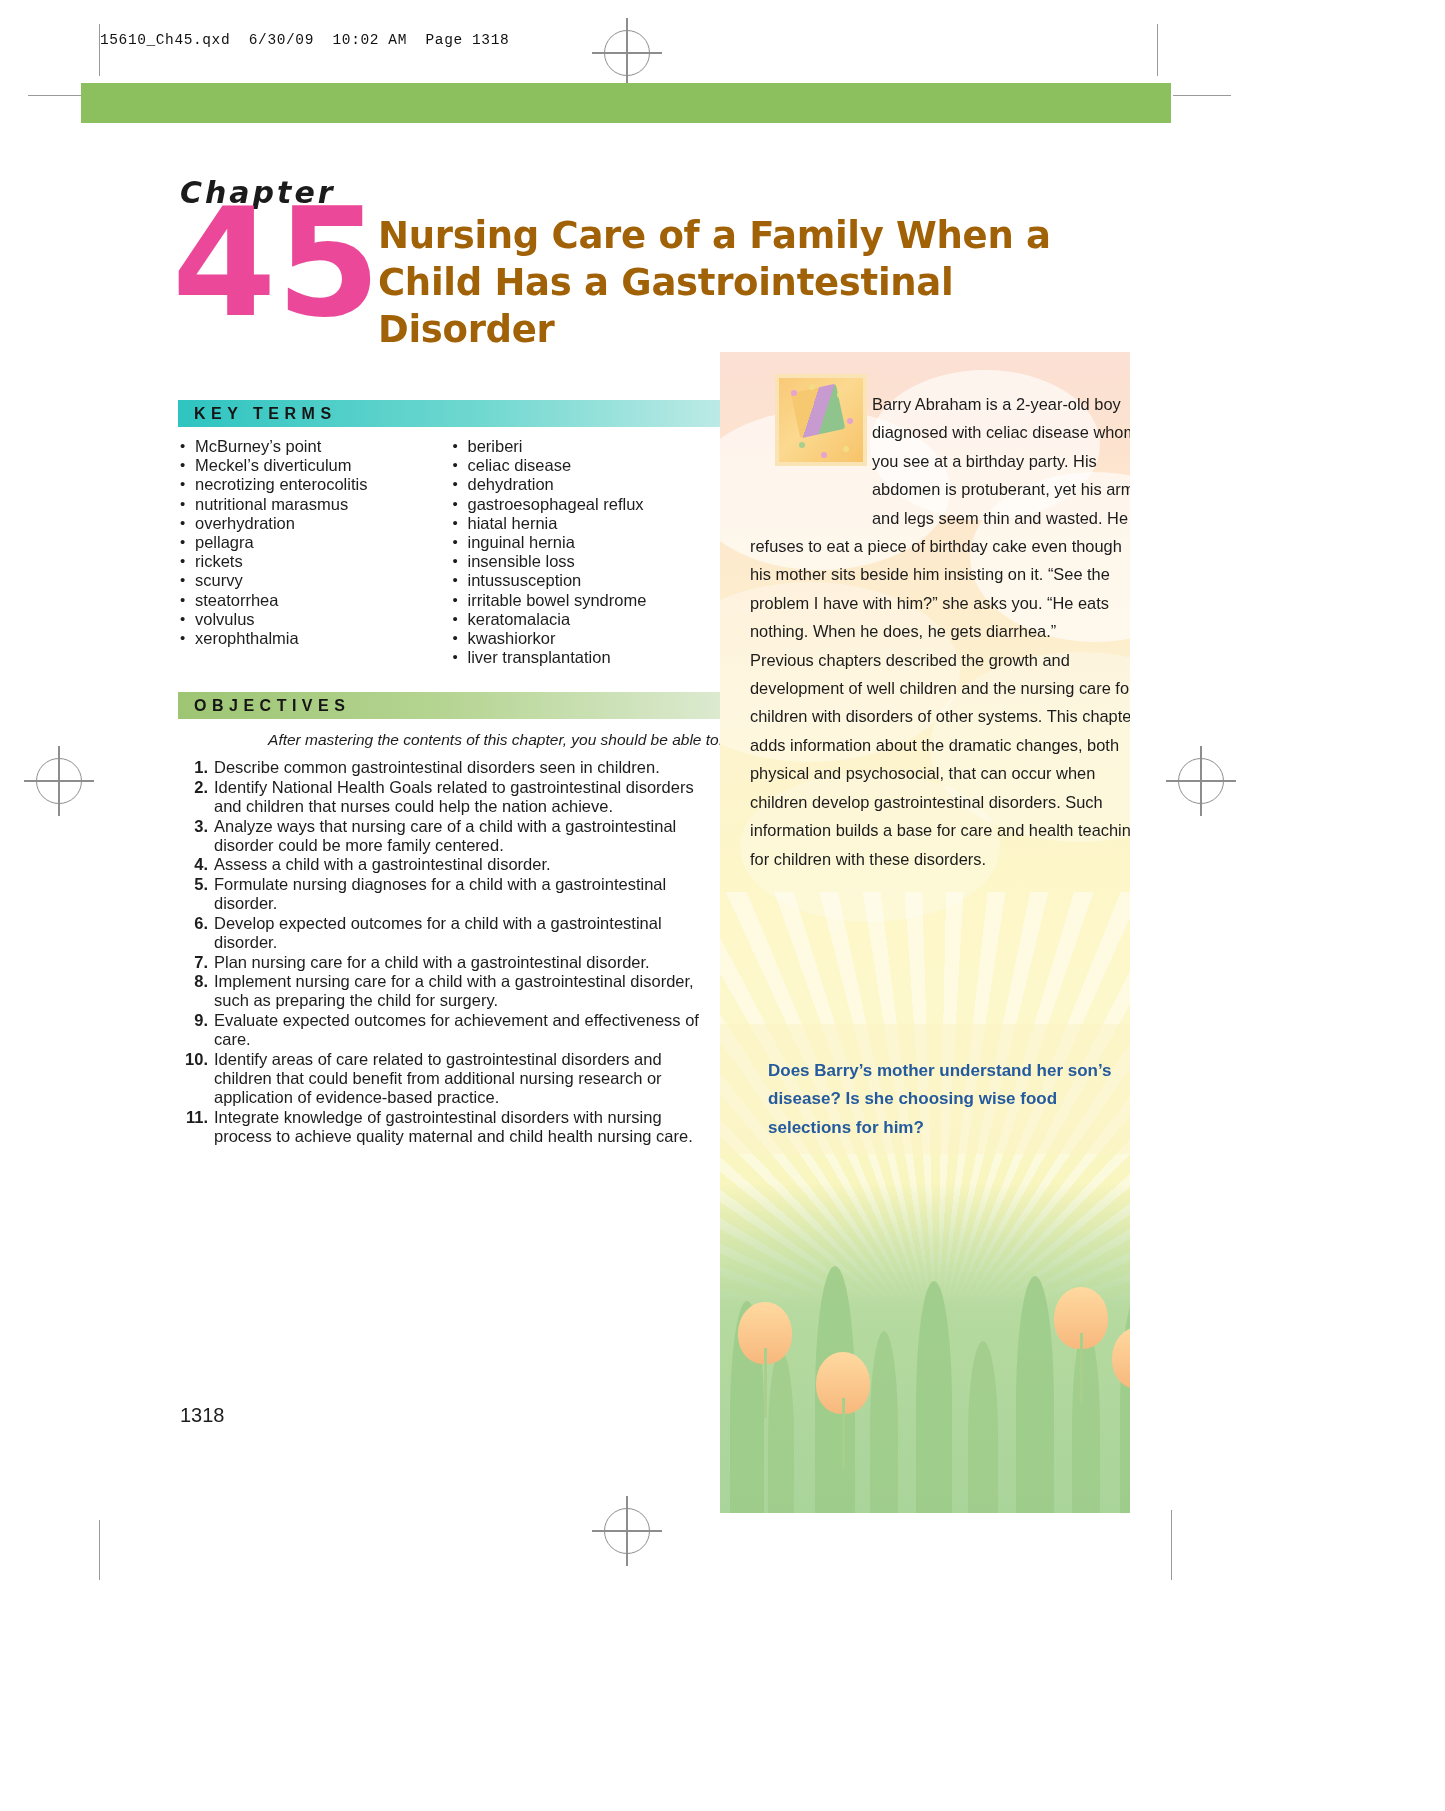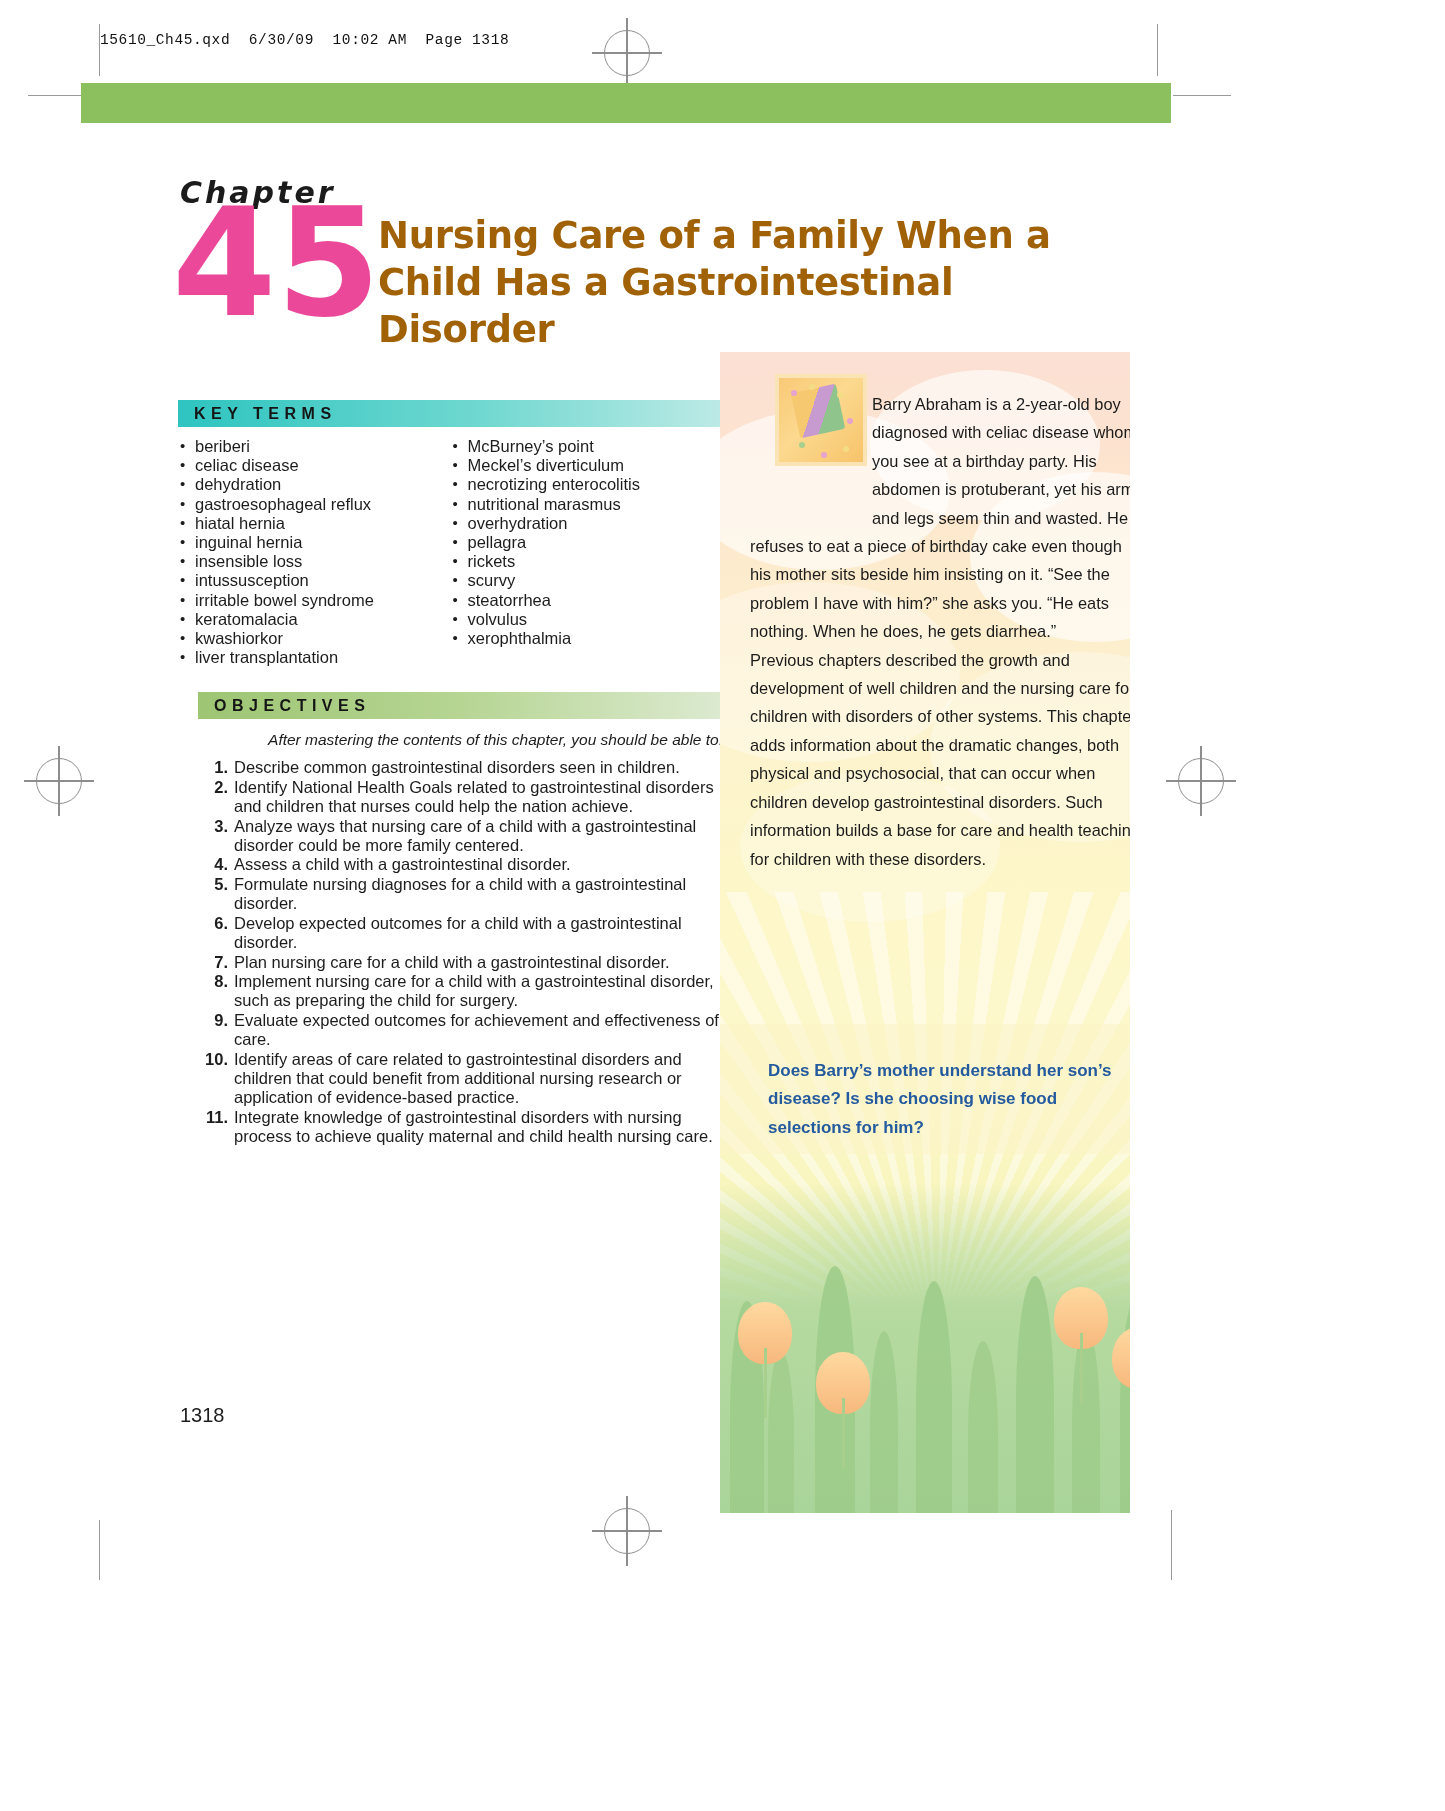--- a/index.html
+++ b/index.html
@@ -40,21 +40,21 @@
 
   
   .kt-wrap{display:flex;margin-top:10px;}
   .kt-col{width:50%;}
   .kt-col ul{list-style:none;margin:0;padding:0;}
   .kt-col li{font-size:16.5px;line-height:19.2px;color:#1d1d1d;position:relative;
              padding-left:17px;margin-bottom:0px;}
   .kt-col li:before{content:"\2022";position:absolute;left:2px;top:-1px;font-size:15px;color:#1d1d1d;}
 
   
-  .obj-block{margin-top:25px;margin-left:20px;}
+  .obj-block{margin-top:25px;}
   .obj-lead{font-style:italic;font-size:15.5px;color:#1d1d1d;margin:12px 0 9px 3px;text-align:right;}
   ol.obj-list{list-style:none;margin:0;padding:0;}
   ol.obj-list li{font-size:16.5px;line-height:19.4px;color:#1d1d1d;position:relative;
                  padding-left:36px;margin-bottom:0px;}
   ol.obj-list li .num{position:absolute;left:0;top:0;width:30px;text-align:right;font-weight:700;}
 
   
   .folio{position:absolute;left:180px;top:1404px;font-size:20px;color:#1d1d1d;}
 
   
@@ -119,47 +119,47 @@
   <span>Child Has a Gastrointestinal Disorder</span>
 </div>
 
 <div class="left-col">
 
   <div class="sec-head key">KEY TERMS</div>
 
   <div class="kt-wrap">
     <div class="kt-col">
       <ul>
+        <li>McBurney’s point</li>
+        <li>Meckel’s diverticulum</li>
+        <li>necrotizing enterocolitis</li>
+        <li>nutritional marasmus</li>
+        <li>overhydration</li>
+        <li>pellagra</li>
+        <li>rickets</li>
+        <li>scurvy</li>
+        <li>steatorrhea</li>
+        <li>volvulus</li>
+        <li>xerophthalmia</li>
+      </ul>
+    </div>
+    <div class="kt-col">
+      <ul>
         <li>beriberi</li>
         <li>celiac disease</li>
         <li>dehydration</li>
         <li>gastroesophageal reflux</li>
         <li>hiatal hernia</li>
         <li>inguinal hernia</li>
         <li>insensible loss</li>
         <li>intussusception</li>
         <li>irritable bowel syndrome</li>
         <li>keratomalacia</li>
         <li>kwashiorkor</li>
         <li>liver transplantation</li>
-      </ul>
-    </div>
-    <div class="kt-col">
-      <ul>
-        <li>McBurney’s point</li>
-        <li>Meckel’s diverticulum</li>
-        <li>necrotizing enterocolitis</li>
-        <li>nutritional marasmus</li>
-        <li>overhydration</li>
-        <li>pellagra</li>
-        <li>rickets</li>
-        <li>scurvy</li>
-        <li>steatorrhea</li>
-        <li>volvulus</li>
-        <li>xerophthalmia</li>
       </ul>
     </div>
   </div>
 
   <div class="obj-block">
     <div class="sec-head obj">OBJECTIVES</div>
     <div class="obj-lead">After mastering the contents of this chapter, you should be able to:</div>
     <ol class="obj-list">
       <li><span class="num">1.</span><span>Describe common gastrointestinal disorders seen in children.</span></li>
       <li><span class="num">2.</span><span>Identify National Health Goals related to gastrointestinal disorders and children that nurses could help the nation achieve.</span></li>

